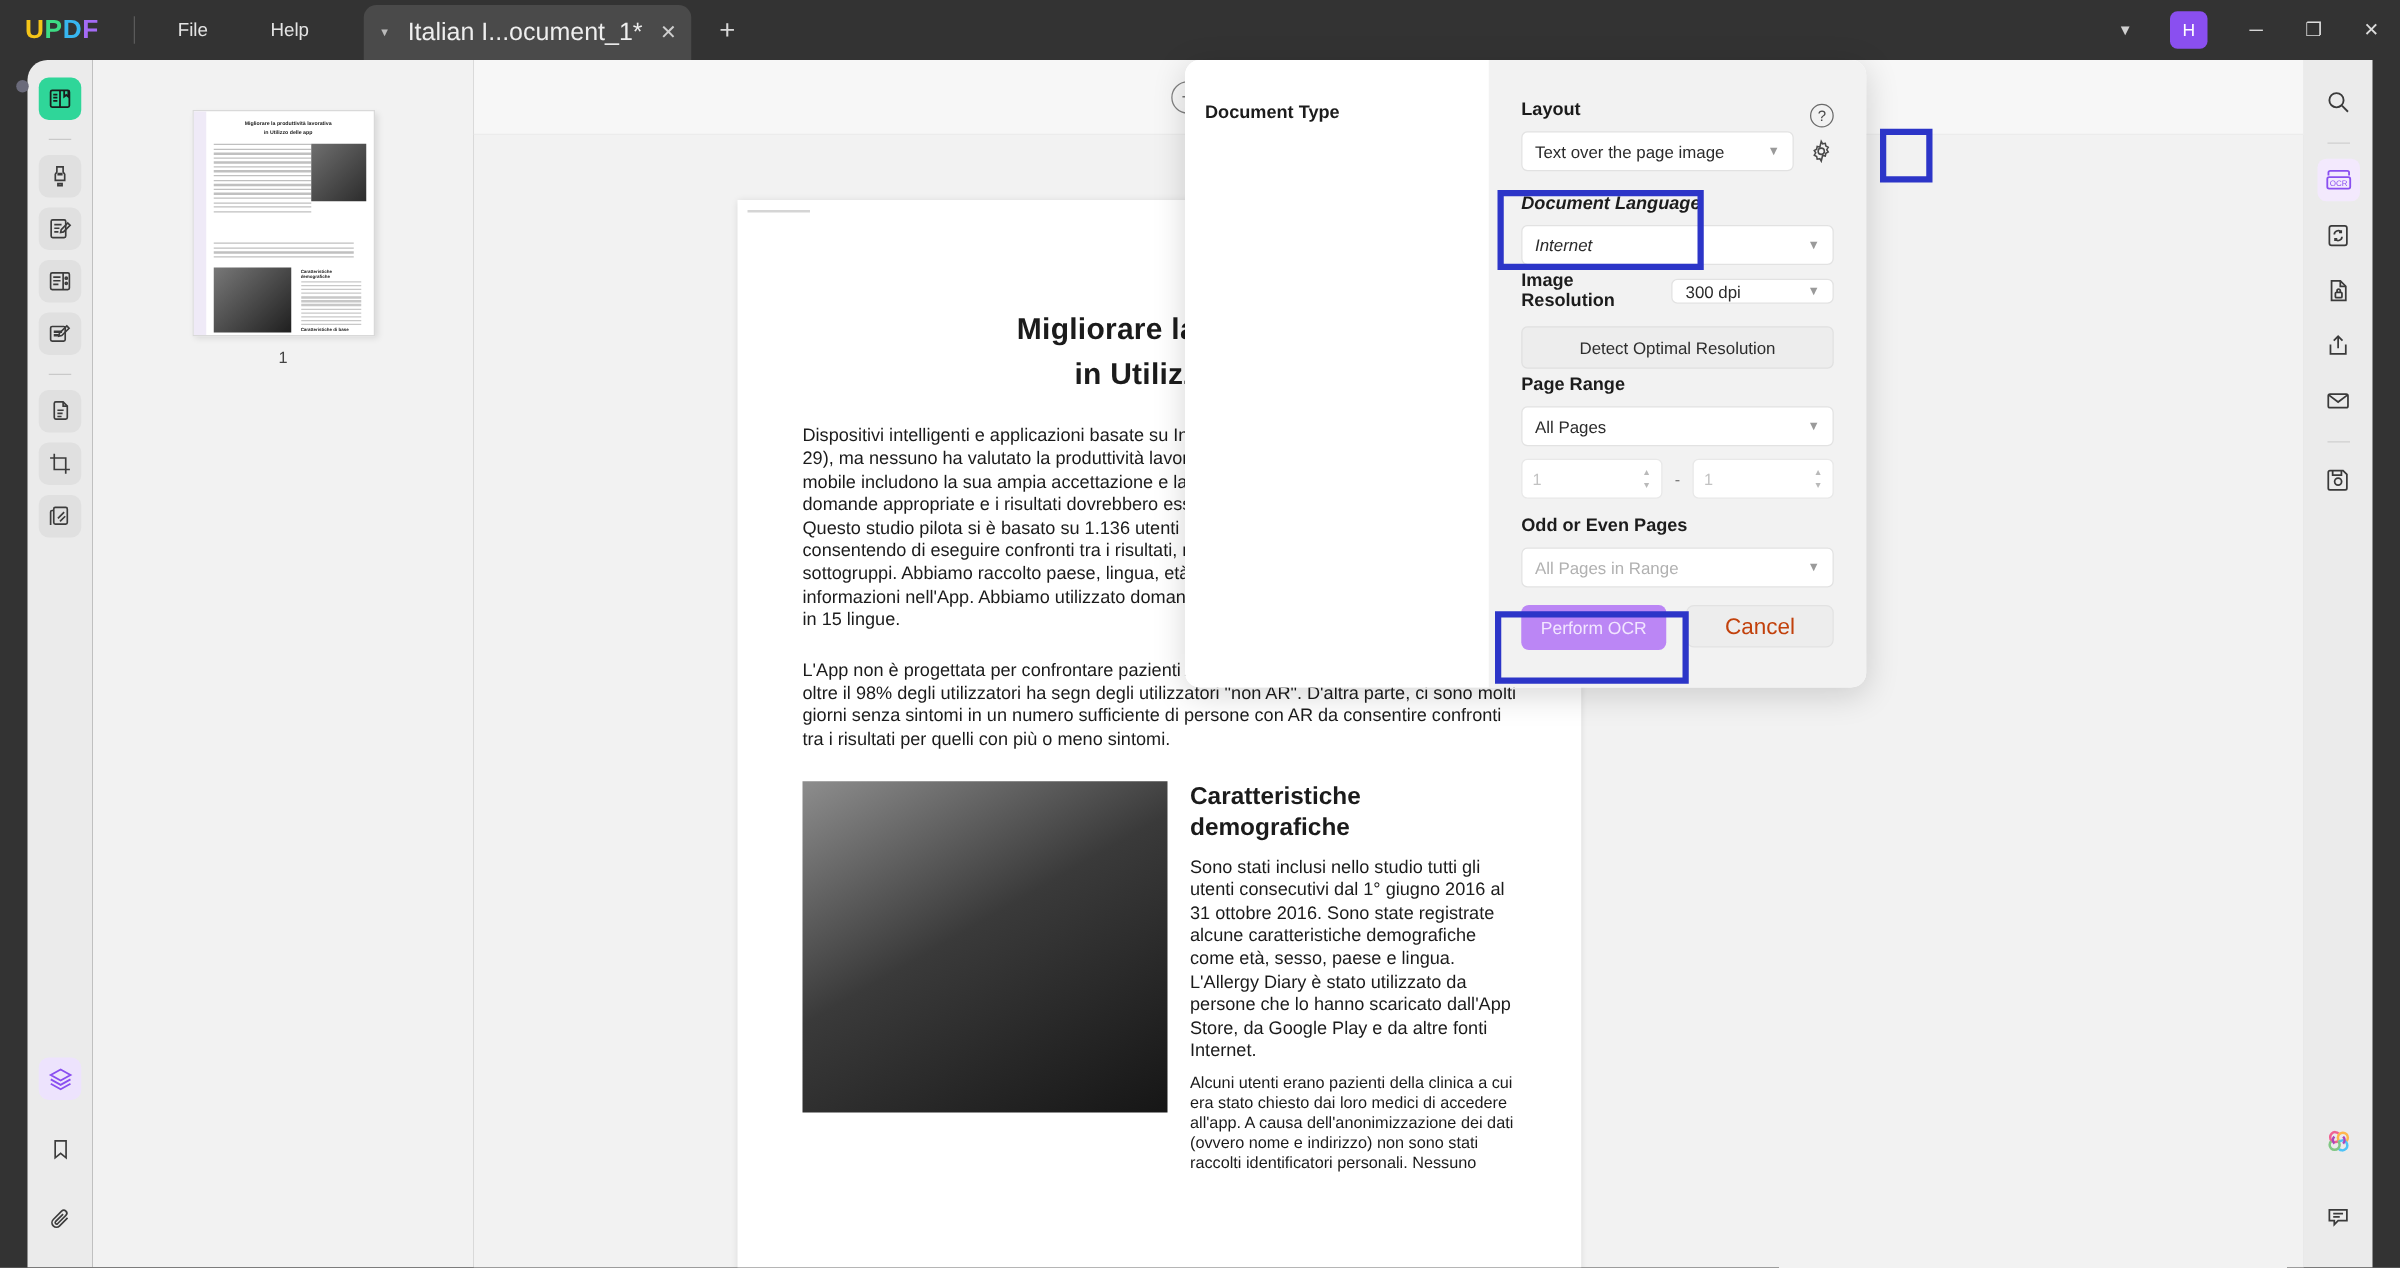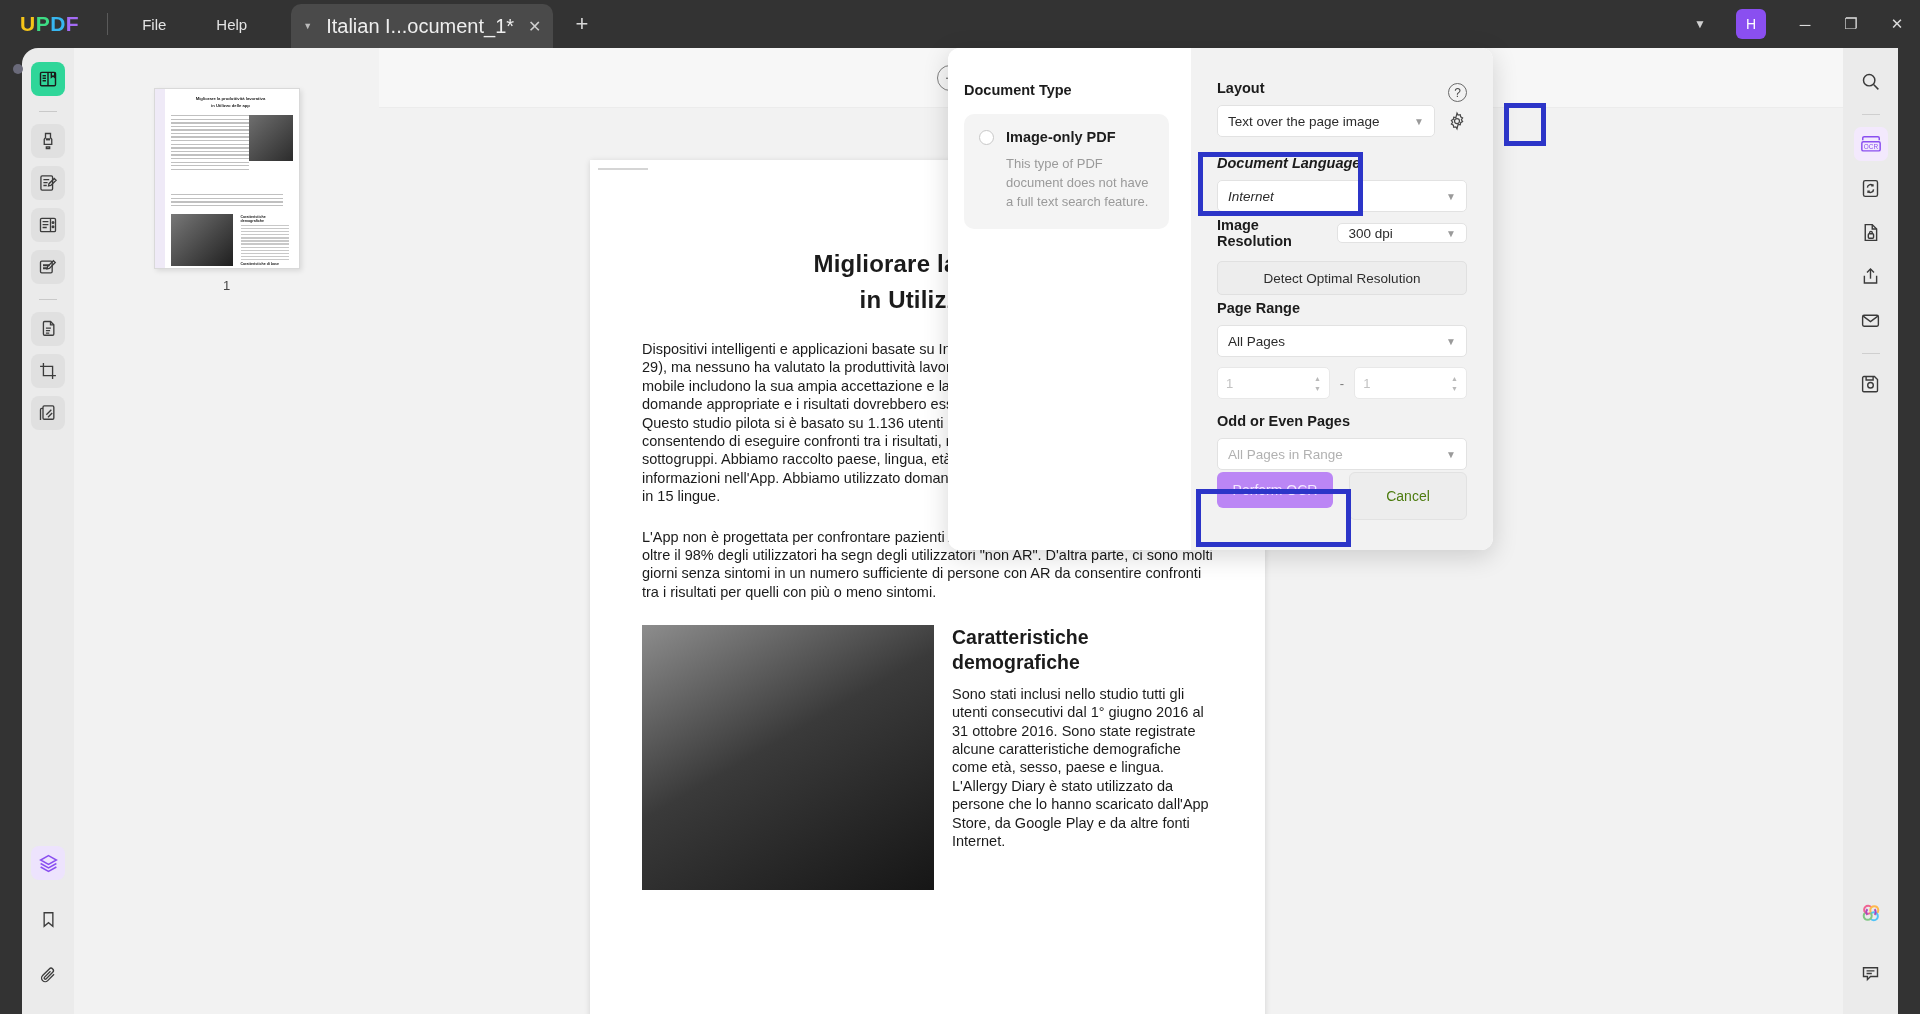--- a/index.html
+++ b/index.html
@@ -177,22 +177,22 @@
 
   .range-row { display:flex; align-items:center; margin-top:10px; gap:10px; }
   .stepper { flex:1; height:32px; background:#fff; border:1px solid #e8e8e8; border-radius:5px;
     display:flex; align-items:center; padding:0 8px; font-size:13px; color:#c2c2c2; cursor:text; position:relative; }
   .spin { margin-left:auto; display:flex; flex-direction:column; gap:3px; color:#b9b9b9; font-size:7px; line-height:7px; }
   .dash { color:#777; font-size:13px; }
 
   .btn-row { position:absolute; left:26px; right:26px; bottom:30px; display:flex; gap:16px; }
   .btn-primary { flex:1; height:36px; border-radius:6px; background:#bb86f5; color:#f2e6ff;
     display:flex; align-items:center; justify-content:center; font-size:14px; cursor:pointer; }
-  .btn-secondary { flex:1; height:48px; border-radius:6px; background:#ededed; border:1px solid #e2e2e2;
-    color:#4d7c0f; display:flex; align-items:center; justify-content:center; font-size:14px; cursor:pointer; }
+  .btn-secondary { flex:1; height:34px; border-radius:6px; background:#ededed; border:1px solid #e2e2e2;
+    color:#c2410c; display:flex; align-items:center; justify-content:center; font-size:18px; cursor:pointer; }
 
   
   .hl-box { position:absolute; border:5px solid #2c35c8; z-index:60; pointer-events:none; }
   #hl-lang { left:1198px; top:152px; width:165px; height:64px; }
   #hl-ocr-btn { left:1196px; top:489px; width:155px; height:58px; }
   #hl-ocr-rail { left:1504px; top:103px; width:42px; height:43px; }
 
   
   .right-rail {
     position:absolute; top:48px; right:22px; width:55px; height:966px;
@@ -442,39 +442,33 @@
           <span>Migliorare la produt</span><br>
           <span>in Utilizzo d</span>
         </h1>
         <p>Dispositivi intelligenti e applicazioni basate su Internet sono già utilizzati nella rinite (24-29), ma nessuno ha valutato la produttività lavorativa. I punti di forza della tecnologia mobile includono la sua ampia accettazione e la facilità d'uso, ma è necessario utilizzare domande appropriate e i risultati dovrebbero essere valutati mediante studi pilota. Questo studio pilota si è basato su 1.136 utenti che hanno compilato 5.789 giorni di VAS consentendo di eseguire confronti tra i risultati, ma non di effettuare analisi di sottogruppi. Abbiamo raccolto paese, lingua, età, sesso e data di inserimento delle informazioni nell'App. Abbiamo utilizzato domande molto semplici tradotte e retrotradotte in 15 lingue.</p>
         <p>L'App non è progettata per confrontare pazienti AR con sogg Pertanto, come previsto, oltre il 98% degli utilizzatori ha segn degli utilizzatori "non AR". D'altra parte, ci sono molti giorni senza sintomi in un numero sufficiente di persone con AR da consentire confronti tra i risultati per quelli con più o meno sintomi.</p>
         <div class="doc-figure">
           <div class="doc-img"></div>
           <div class="doc-col">
             <h2>Caratteristiche demografiche</h2>
             <p>Sono stati inclusi nello studio tutti gli utenti consecutivi dal 1° giugno 2016 al 31 ottobre 2016. Sono state registrate alcune caratteristiche demografiche come età, sesso, paese e lingua. L'Allergy Diary è stato utilizzato da persone che lo hanno scaricato dall'App Store, da Google Play e da altre fonti Internet.</p>
+            <p class="small">Alcuni utenti erano pazienti della clinica a cui era stato chiesto dai loro medici di accedere all'app. A causa dell'anonimizzazione dei dati (ovvero nome e indirizzo) non sono stati raccolti identificatori personali. Nessuno</p>
           </div>
         </div>
       </div>
     </div>
   </div>
 
   <div class="ocr-dialog">
 
     <div class="ocr-left">
       <div class="sect-title">Document Type</div>
 
 
-      <div class="type-card">
-        <div class="type-head">
-          <div class="radio"></div>
-          <div class="type-name">Image-only PDF</div>
-        </div>
-        <div class="type-desc">This type of PDF document does not have a full text search feature.</div>
-      </div>
     </div>
 
     <div class="ocr-right">
 
       <div class="row-top">
         <div class="field-label">Layout</div>
         <div class="help-icon">?</div>
       </div>
       <div class="select-row">
         <div class="select">

